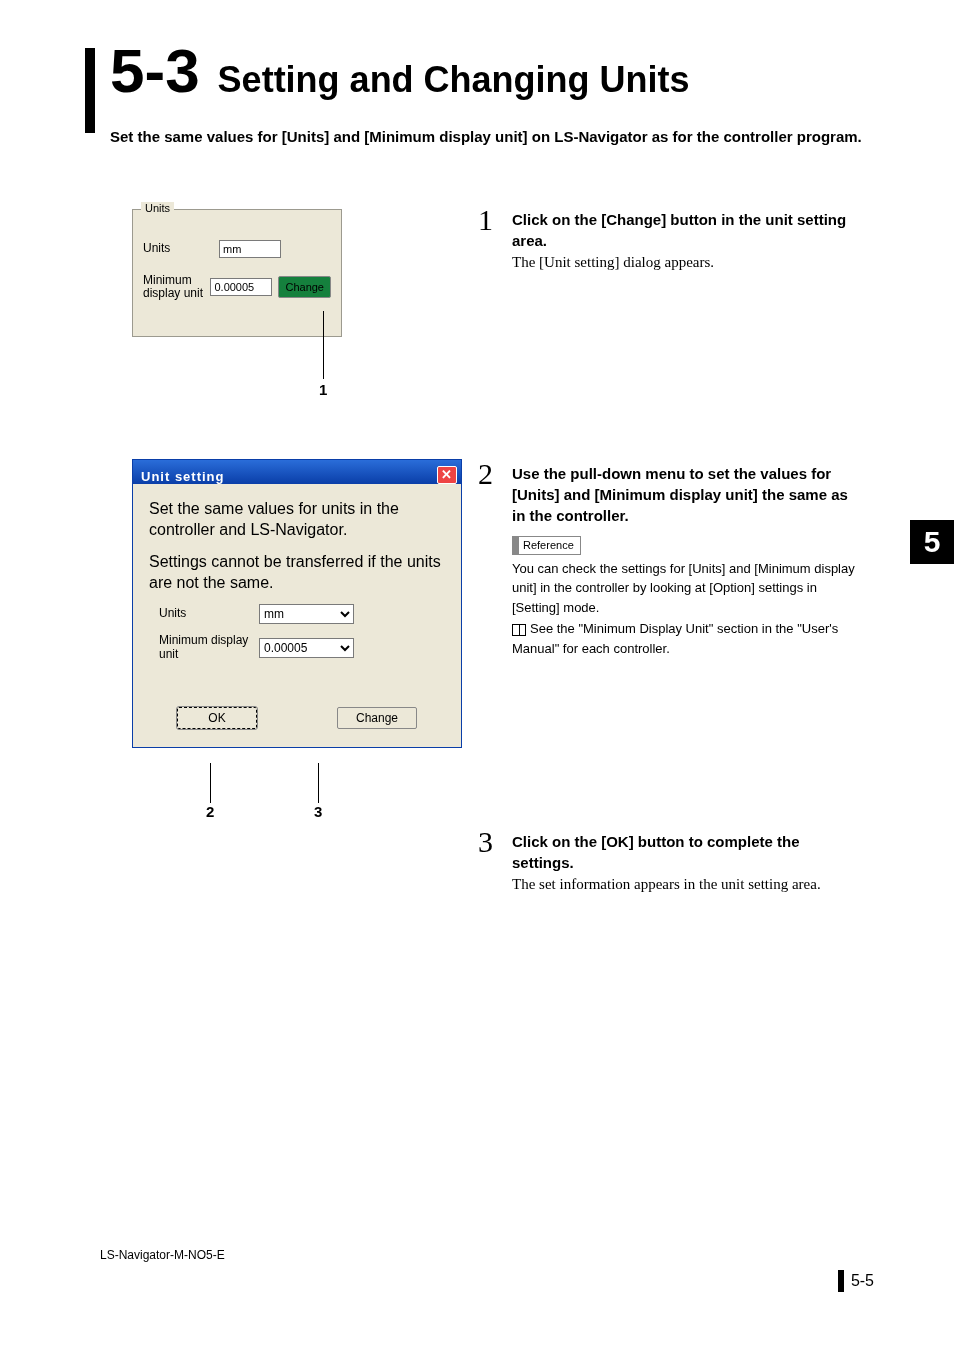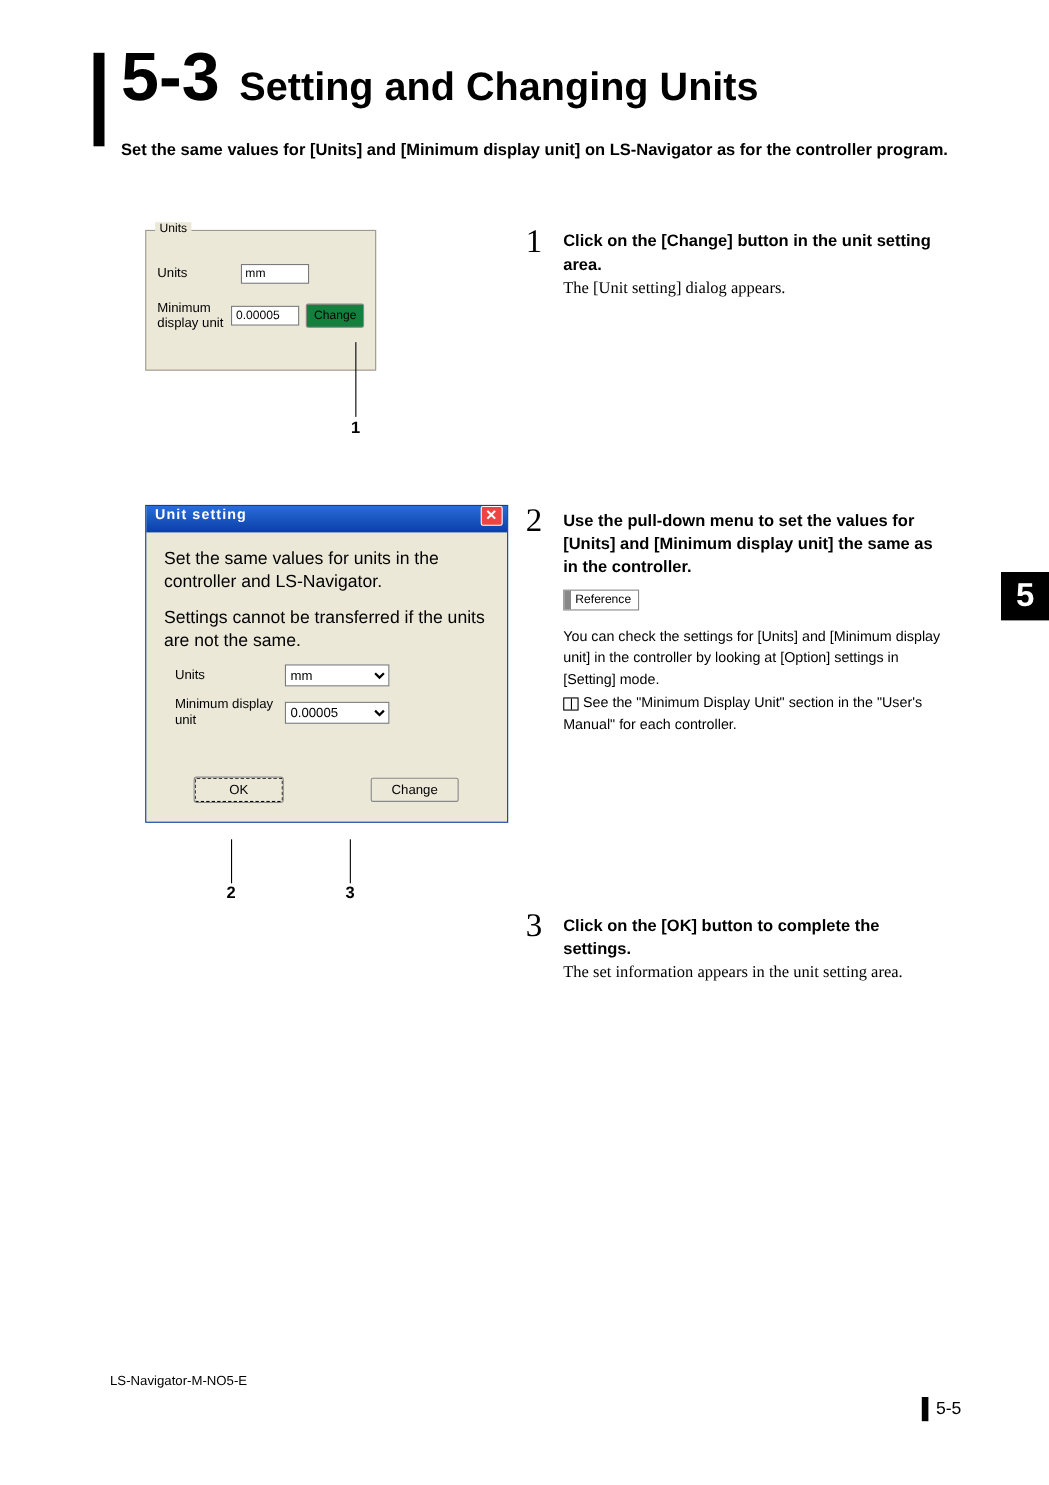--- a/index.html
+++ b/index.html
@@ -110,21 +110,21 @@
     border: 1px solid #0a3ea8;
     background: #ece8d8;
     font-family: Tahoma, Arial, sans-serif;
     font-size: 12px;
   }
   .dialog .titlebar {
     height: 24px;
     background: linear-gradient(#2a6dd9, #0a3ea8);
     color: #fff;
     font-weight: bold;
-    display: flex; align-items: flex-start;
+    display: flex; align-items: flex-end;
     padding: 0 4px 0 8px;
     font-size: 13px;
     letter-spacing: 1px;
   }
   .dialog .titlebar .spacer { flex: 1; }
   .dialog .closebtn {
     width: 20px; height: 18px;
     background: #e44; border: 1px solid #fff;
     display:flex;align-items:center;justify-content:center;
     color:#fff;font-weight:bold;font-size:13px;line-height:1;
@@ -169,21 +169,21 @@
   .step .txt .plain { font-family: Georgia, "Times New Roman", serif; font-weight:normal; }
   .step1 { top: 0; }
   .step2 { top: 254px; }
   .step3 { top: 622px; }
   .ref-tag {
     display:inline-block;
     font-size:11px;
     border:1px solid #888;
     background: linear-gradient(to right, #888 0, #888 6px, #fff 6px);
     padding: 1px 6px 1px 10px;
-    margin: 10px 0 14px 0;
+    margin: 10px 0 4px 0;
   }
   .book-icon {
     display:inline-block; width:14px; height:12px;
     border:1px solid #000;
     position:relative; margin-right:4px;
     vertical-align:middle;
   }
   .book-icon::before{
     content:""; position:absolute; left:50%; top:0; bottom:0;
     width:1px; background:#000;

